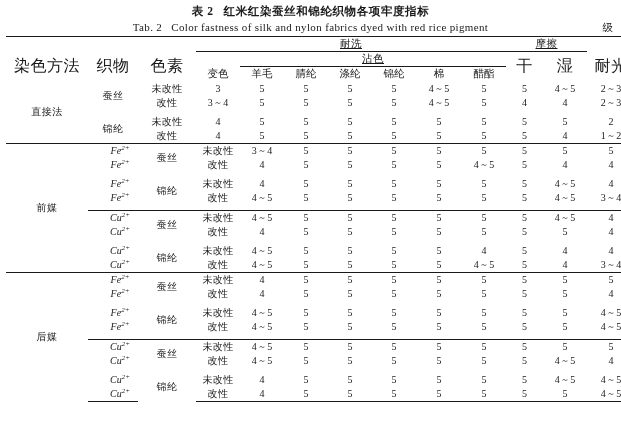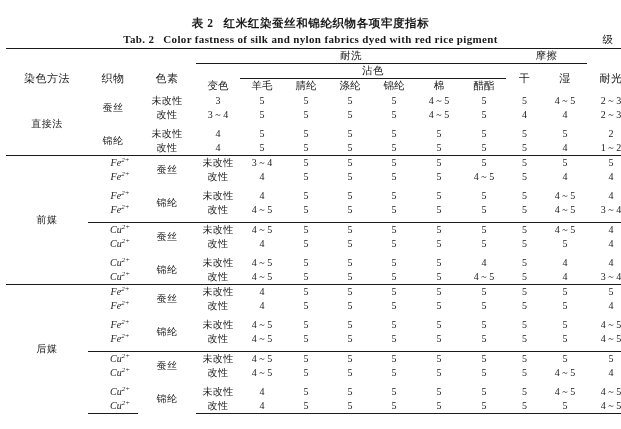--- a/index.html
+++ b/index.html
@@ -21,34 +21,34 @@
     box-sizing: border-box;
     padding: 0 6px;
   }
 
   
   .title-cn {
     text-align: center;
     font-size: 11.5px;
     font-weight: bold;
     letter-spacing: 0.6px;
-    padding-top: 16px;
+    padding-top: 4px;
     line-height: 15px;
     white-space: nowrap;
   }
   .title-cn .tnum { margin-right: 10px; }
   .subtitle-row {
     position: relative;
     height: 17px;
     line-height: 17px;
   }
   .title-en {
     text-align: center;
     font-size: 11px;
-    font-weight: bold;
+    font-weight: normal;
     letter-spacing: 0.35px;
     white-space: nowrap;
   }
   .title-en .tnum { margin-right: 9px; }
   .unit-label {
     position: absolute;
     right: 2px;
     top: 0;
     font-size: 10.5px;
     line-height: 17px;
@@ -67,28 +67,28 @@
     vertical-align: middle;
     font-weight: normal;
     border: 0;
     white-space: nowrap;
   }
 
   
   .rule-top   { border-top: 1.6px solid #1a1a1a !important; }
   .rule-thin  { border-top: 0.9px solid #1a1a1a !important; }
   .rule-bot   { border-bottom: 1.6px solid #1a1a1a !important; }
-  .rule-under { border-bottom: 0.9px solid #1a1a1a !important; }
+  .rule-under { border-bottom: 0.9px solid #1a1a1a !important; text-decoration: underline; }
 
   .hrow-span { height: 15px; font-size: 10.5px; }
   .hrow-sub  { height: 15px; font-size: 10.5px; }
   .hrow-leaf { height: 15px; font-size: 10.5px; }
 
   .hdr-main {
-    font-size: 11px;
+    font-size: 16px;
     letter-spacing: 0.5px;
   }
   .spanlabel {
     font-size: 10.5px;
     letter-spacing: 0.5px;
   }
 
   .drow { height: 14px; }
   .drow td { font-size: 10px; }
   .grp-label { font-size: 10.5px; letter-spacing: 0.5px; font-family: Liberation Serif, serif; }

